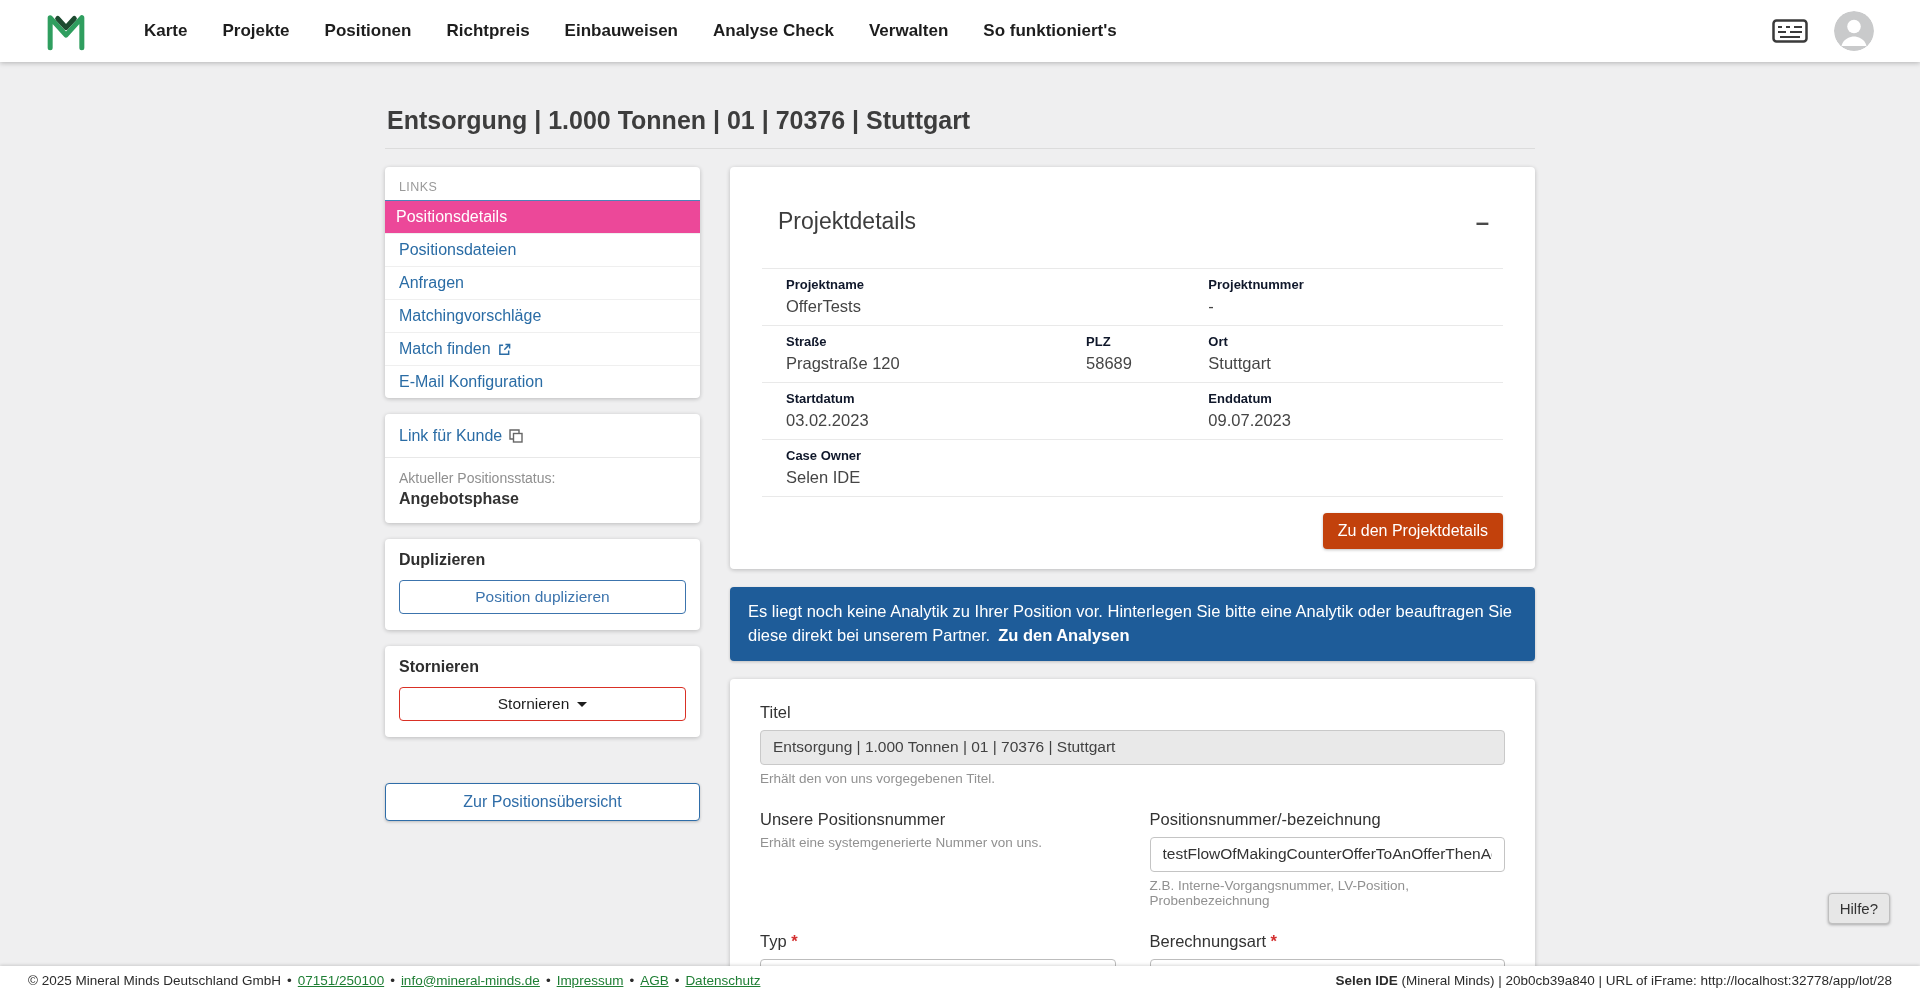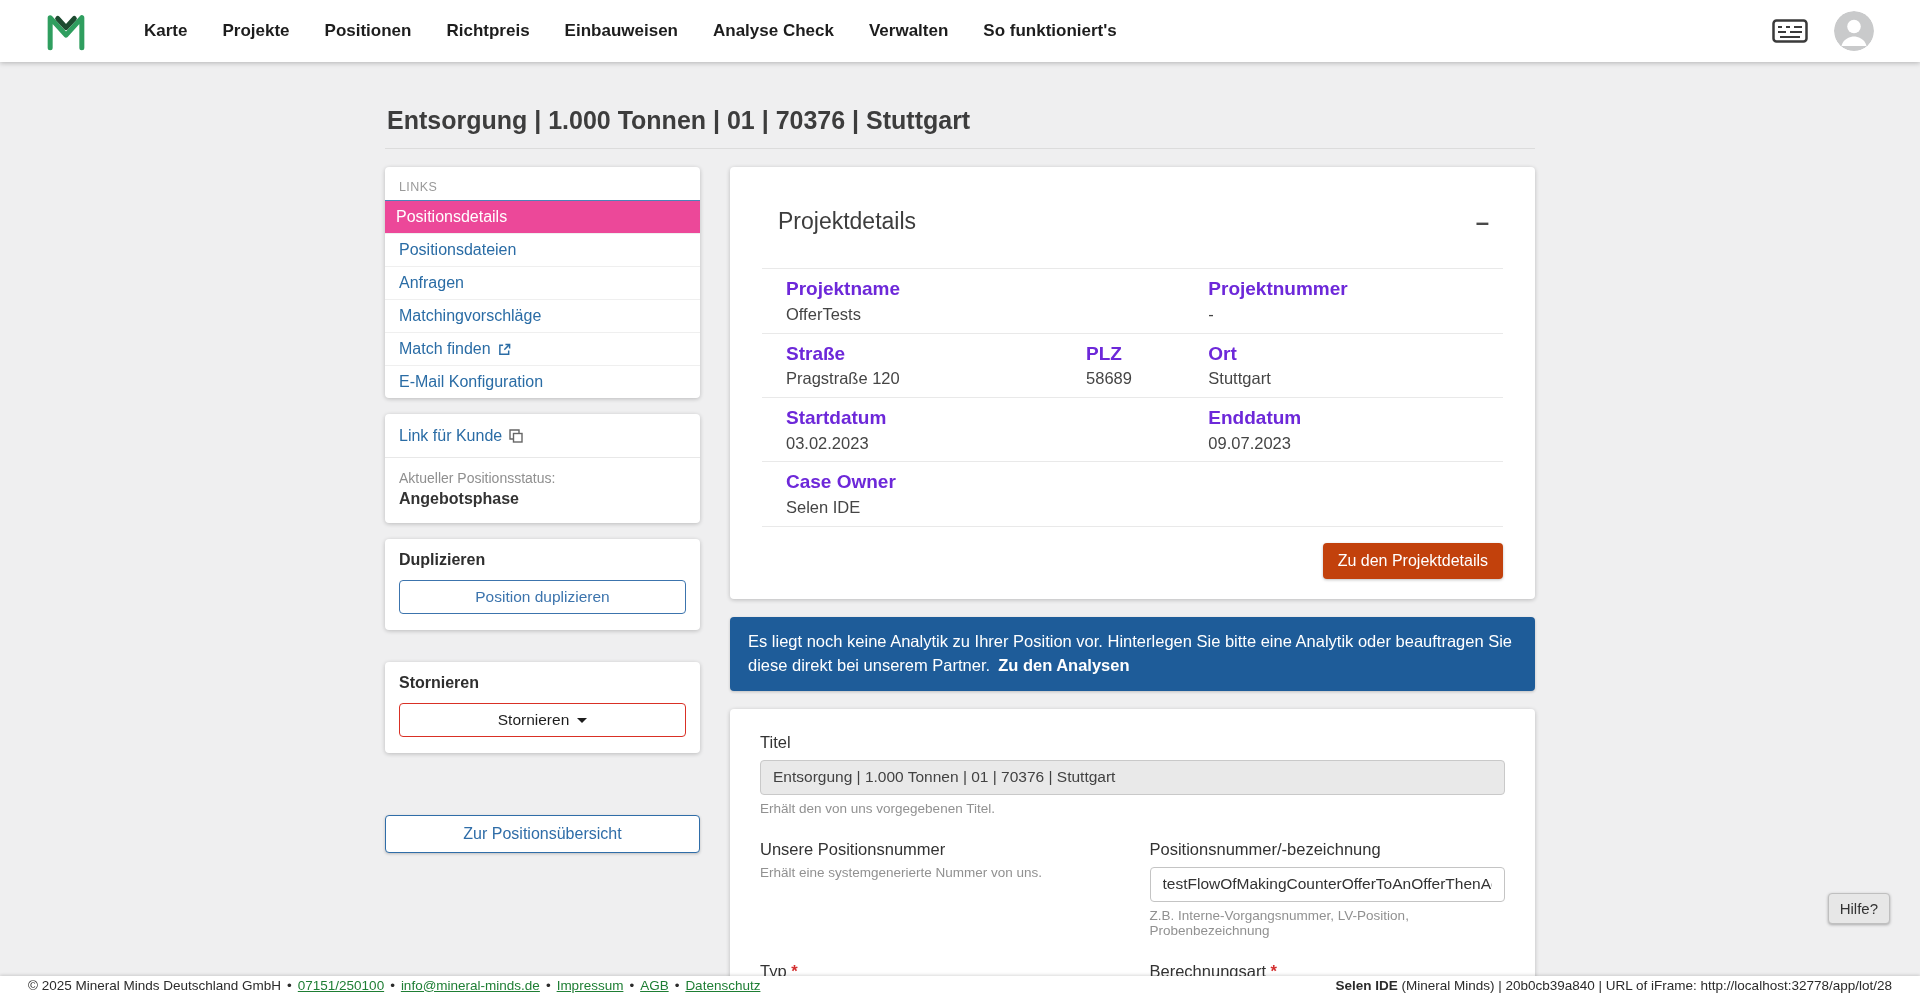--- a/index.html
+++ b/index.html
@@ -40,41 +40,41 @@
   
   .links-card { padding: 6px 0 0; margin-bottom: 16px; overflow: hidden; }
   .links-header { font-size: 12.5px; color: #9a9a9a; padding: 7px 14px 6px; letter-spacing: .4px; }
   .side-item { display: flex; align-items: center; gap: 7px; padding: 7px 14px; font-size: 16px; color: #2a6ca5; border-top: 1px solid #efefef; cursor: pointer; }
   .side-item.active { background: #ec4899; color: #fff; border-top-color: #4d83b8; padding-left: 11px; }
   .status-card { padding: 13px 14px 15px; margin-bottom: 16px; }
   .kunde-link { color: #2a6ca5; font-size: 16px; display: inline-flex; align-items: center; gap: 7px; cursor: pointer; }
   .status-divider { border: none; border-top: 1px solid #e8e8e8; margin: 12px -14px; }
   .status-label { font-size: 14px; color: #8f8f8f; }
   .status-value { font-size: 16px; font-weight: bold; color: #333; margin-top: 4px; }
-  .action-card { padding: 12px 14px 16px; margin-bottom: 32px; }
+  .action-card { padding: 12px 14px 16px; margin-bottom: 16px; }
   .action-header { font-size: 16px; font-weight: bold; margin-bottom: 11px; color: #2e2e2e; }
   .btn { border-radius: 4px; font-family: inherit; cursor: pointer; }
   .btn-outline-blue { width: 100%; background: #fff; border: 1px solid #3c74ad; color: #3c74ad; font-size: 15.5px; padding: 7px 10px; }
   .btn-outline-red { width: 100%; background: #fff; border: 1px solid #d93025; color: #1d1d1d; font-size: 15.5px; padding: 7px 10px;
     display: inline-flex; align-items: center; justify-content: center; gap: 8px; }
   .caret-down { width: 0; height: 0; border-left: 5px solid transparent; border-right: 5px solid transparent; border-top: 5px solid #1d1d1d; }
   .overview-btn { width: 100%; margin-top: 30px; background: #fff; border: 1px solid #2f6da8; color: #2f6da8; font-size: 16px; padding: 9px 10px;
     box-shadow: 0 1px 3px rgba(0,0,0,.22); }
 
   
   .project-card { padding: 22px 32px 20px; }
   .project-head { display: flex; justify-content: space-between; align-items: center; padding: 0 10px 14px 16px; }
   .project-title { font-size: 23px; color: #3d3d3d; font-weight: 400; }
   .collapse-btn { background: none; border: none; font-size: 24px; font-weight: bold; color: #4a4a4a; cursor: pointer; line-height: 1; padding: 0 4px; }
   .pd-row { display: grid; grid-template-columns: 40.5% 16.5% 43%; border-top: 1px solid #e9e9e9; padding: 8px 0; }
   .pd-row.last { border-bottom: 1px solid #e9e9e9; }
   .pd-cell { padding-left: 24px; }
   .span2 { grid-column: span 2; }
   .span3 { grid-column: span 3; }
-  .pd-label { font-weight: bold; font-size: 19px; color: #6d28d9; line-height: 1.25; }
+  .pd-label { font-weight: bold; font-size: 13px; color: #0f172a; line-height: 1.25; }
   .pd-value { font-size: 16.5px; color: #454545; margin-top: 3px; line-height: 1.25; }
   .project-actions { display: flex; justify-content: flex-end; padding-top: 16px; }
   .btn-primary { background: #c2410c; color: #fff; border: none; border-radius: 4px; font-size: 16px; padding: 9px 15px; cursor: pointer;
     box-shadow: 0 1px 3px rgba(0,0,0,.25); font-family: inherit; }
 
   
   .alert-banner { margin-top: 18px; background: #1e5c99; border-radius: 4px; padding: 13px 18px; color: #fff;
     font-size: 16.5px; line-height: 1.45; box-shadow: 0 1px 3px rgba(0,0,0,.2); }
   .alert-link { font-weight: bold; margin-left: 8px; color: #fff; cursor: pointer; }
 
@@ -90,21 +90,21 @@
   .select-box { margin-top: 8px; height: 36px; border: 1px solid #bdbdbd; border-radius: 4px; padding: 0 30px 0 12px;
     display: flex; align-items: center; font-size: 16px; color: #333; position: relative; background: #fff; cursor: pointer; }
   .select-caret { position: absolute; right: 12px; top: 50%; margin-top: -2px; width: 0; height: 0;
     border-left: 5px solid transparent; border-right: 5px solid transparent; border-top: 5px solid #666; }
 
   
   .help-btn { position: absolute; right: 30px; bottom: 70px; background: #e7e7e7; border: 1px solid #bfbfbf; border-radius: 4px;
     padding: 6px 11px; font-size: 15px; color: #333; cursor: pointer; box-shadow: 0 1px 3px rgba(0,0,0,.3); z-index: 30; font-family: inherit; }
 
   
-  .footer { position: absolute; left: 0; right: 0; bottom: 0; height: 18px; background: #fff;
+  .footer { position: absolute; left: 0; right: 0; bottom: 0; height: 28px; background: #fff;
     box-shadow: 0 -1px 3px rgba(0,0,0,.15); display: flex; align-items: center; justify-content: space-between;
     padding: 0 28px; font-size: 13.5px; color: #2b2b2b; z-index: 25; }
   .footer-left { display: flex; align-items: center; gap: 6px; white-space: nowrap; }
   .footer-link { color: #1e7e34; text-decoration: underline; cursor: pointer; }
   .footer-sep { color: #2b2b2b; }
   .footer-right { white-space: nowrap; }
   .footer-user { font-weight: bold; }
 </style>
 </head>
 <body>

